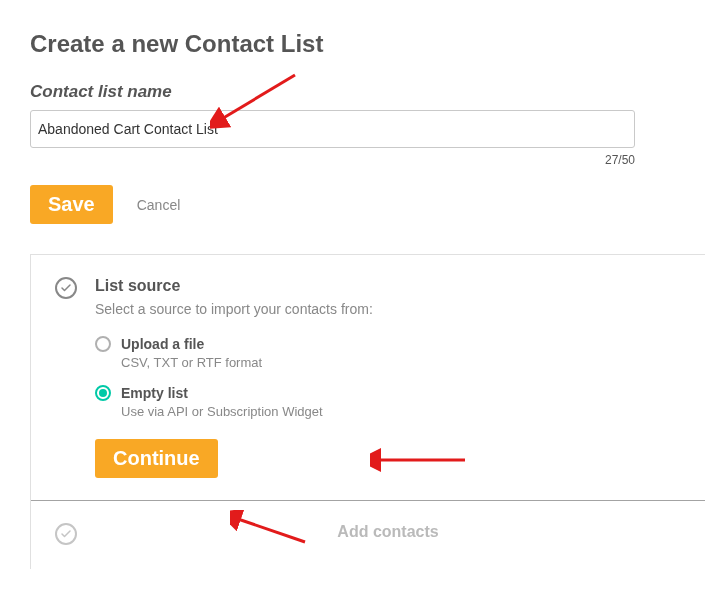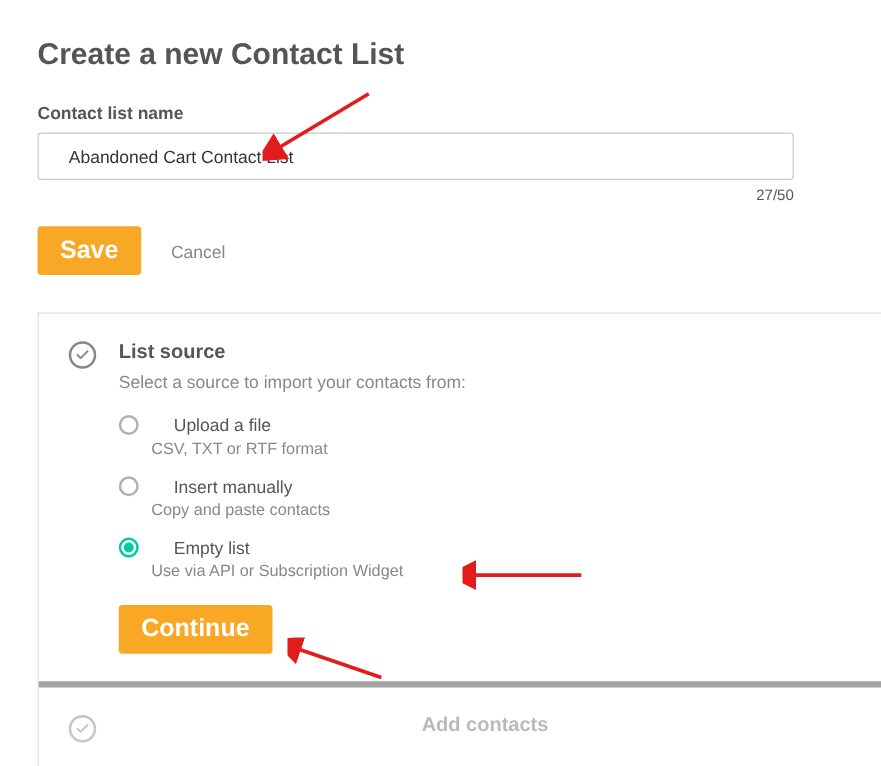--- a/index.html
+++ b/index.html
@@ -11,28 +11,29 @@
     background: #fff;
     width: 705px;
   }
   h1 {
     font-size: 24px;
     font-weight: 700;
     color: #555;
     margin: 0 0 24px 0;
   }
   .field-label {
-    font-size: 14px;
+    font-size: 17px;
     color: #555;
     font-weight: 600;
     margin-bottom: 8px;
+    font-style: italic;
   }
   .text-input {
     width: 605px;
-    padding: 10px 24px;
+    padding: 10px 7px;
     font-size: 14px;
     border: 1px solid #c9c9c9;
     border-radius: 3px;
     color: #333;
     outline: none;
   }
   .counter {
     width: 605px;
     text-align: right;
     font-size: 12px;
@@ -66,21 +67,21 @@
   .panel {
     margin-top: 30px;
     border: 1px solid #e0e0e0;
     border-right: none;
     border-bottom: none;
     width: 675px;
   }
   .step {
     display: flex;
     padding: 22px 24px;
-    border-bottom: 5px solid #a3a3a3;
+    border-bottom: 1px solid #a3a3a3;
   }
   .step-icon {
     flex: 0 0 40px;
   }
   .check-circle {
     width: 22px;
     height: 22px;
     border: 2px solid #888;
     border-radius: 50%;
     display: flex;
@@ -124,24 +125,23 @@
   .radio.selected::after {
     content: "";
     position: absolute;
     top: 2px; left: 2px;
     width: 8px; height: 8px;
     background: #00c9a7;
     border-radius: 50%;
   }
   .radio-label {
     font-size: 14px;
-    font-weight: 400;
+    font-weight: 700;
     color: #555;
     line-height: 18px;
-    margin-left: 18px;
   }
   .radio-desc {
     font-size: 13px;
     color: #888;
     margin-top: 2px;
   }
   .arrow {
     position: absolute;
     pointer-events: none;
   }
@@ -175,27 +175,20 @@
       <div class="step-body">
         <div class="step-title">List source</div>
         <div class="step-sub">Select a source to import your contacts from:</div>
 
         <div class="radio-group">
           <div class="radio-row">
             <div class="radio"></div>
             <div>
               <div class="radio-label">Upload a file</div>
               <div class="radio-desc">CSV, TXT or RTF format</div>
-            </div>
-          </div>
-          <div class="radio-row">
-            <div class="radio"></div>
-            <div>
-              <div class="radio-label">Insert manually</div>
-              <div class="radio-desc">Copy and paste contacts</div>
             </div>
           </div>
           <div class="radio-row">
             <div class="radio selected"></div>
             <div>
               <div class="radio-label">Empty list</div>
               <div class="radio-desc">Use via API or Subscription Widget</div>
             </div>
           </div>
         </div>

